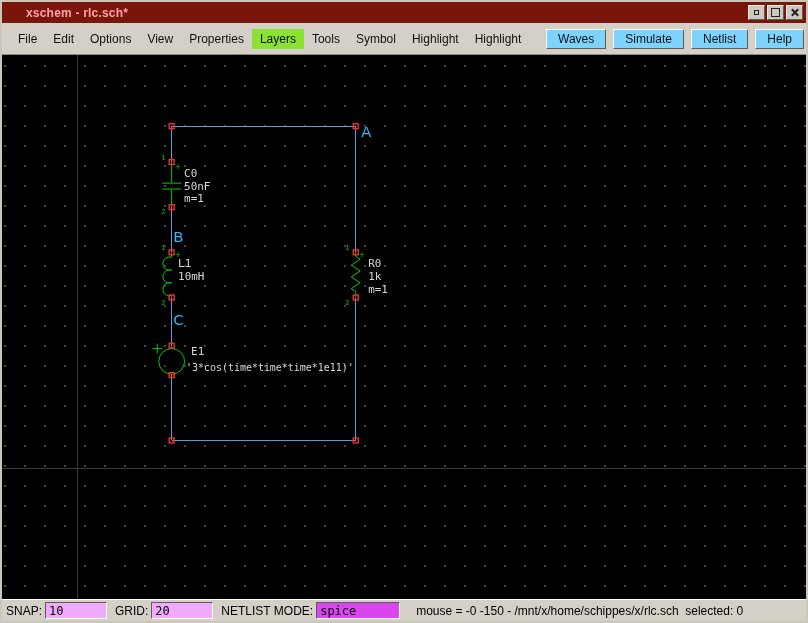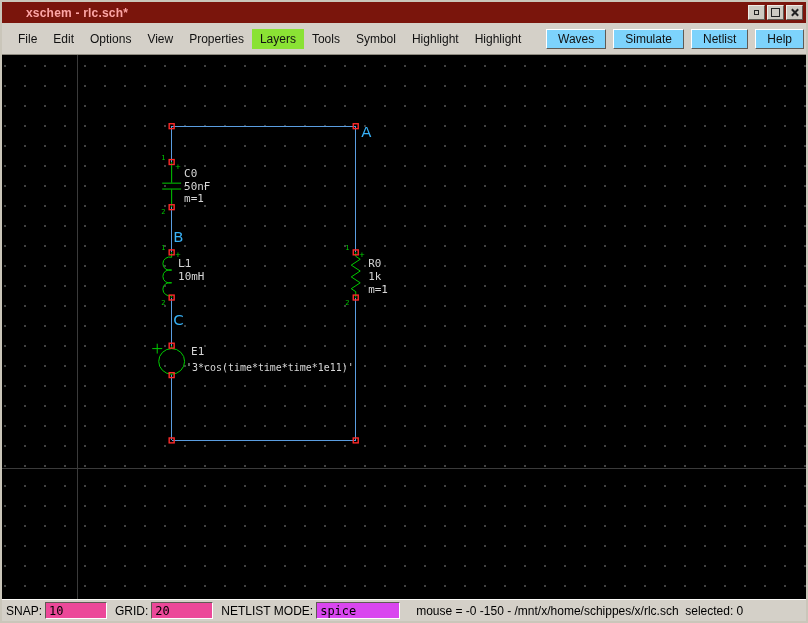--- a/index.html
+++ b/index.html
@@ -31,21 +31,21 @@
   
   .canvas { flex:1 1 auto; position:relative; background-color:#000;
             background-image:radial-gradient(circle, #424242 .9px, transparent 1.1px);
             background-size:20px 20px; background-position:13px 1px; overflow:hidden; }
   .canvas svg { position:absolute; inset:0; width:100%; height:100%; }
 
   
   .statusbar { height:22px; background:#d4d0c8; border-top:1px solid #fbfaf7; display:flex; align-items:center; padding:0 4px; font-size:12px; color:#000; flex:0 0 auto; }
   .sb-label { white-space:pre; }
   .sb-input { height:17px; border:1px solid; border-color:#5f5b55 #ffffff #ffffff #5f5b55; font:12px "DejaVu Sans Mono",monospace; color:#000; padding:0 3px; margin:0 8px 0 3px; }
-  .sb-input.green { width:62px; background:#ec4899; }
+  .sb-input.green { width:62px; background:#f0abfc; }
   .sb-input.gray  { width:84px; background:#d946ef; }
   .sb-status { margin-left:8px; white-space:pre; }
 </style>
 </head>
 <body>
 
 <div class="window">
 
   <div class="titlebar">
     <span class="title-text">xschem - rlc.sch*</span>

